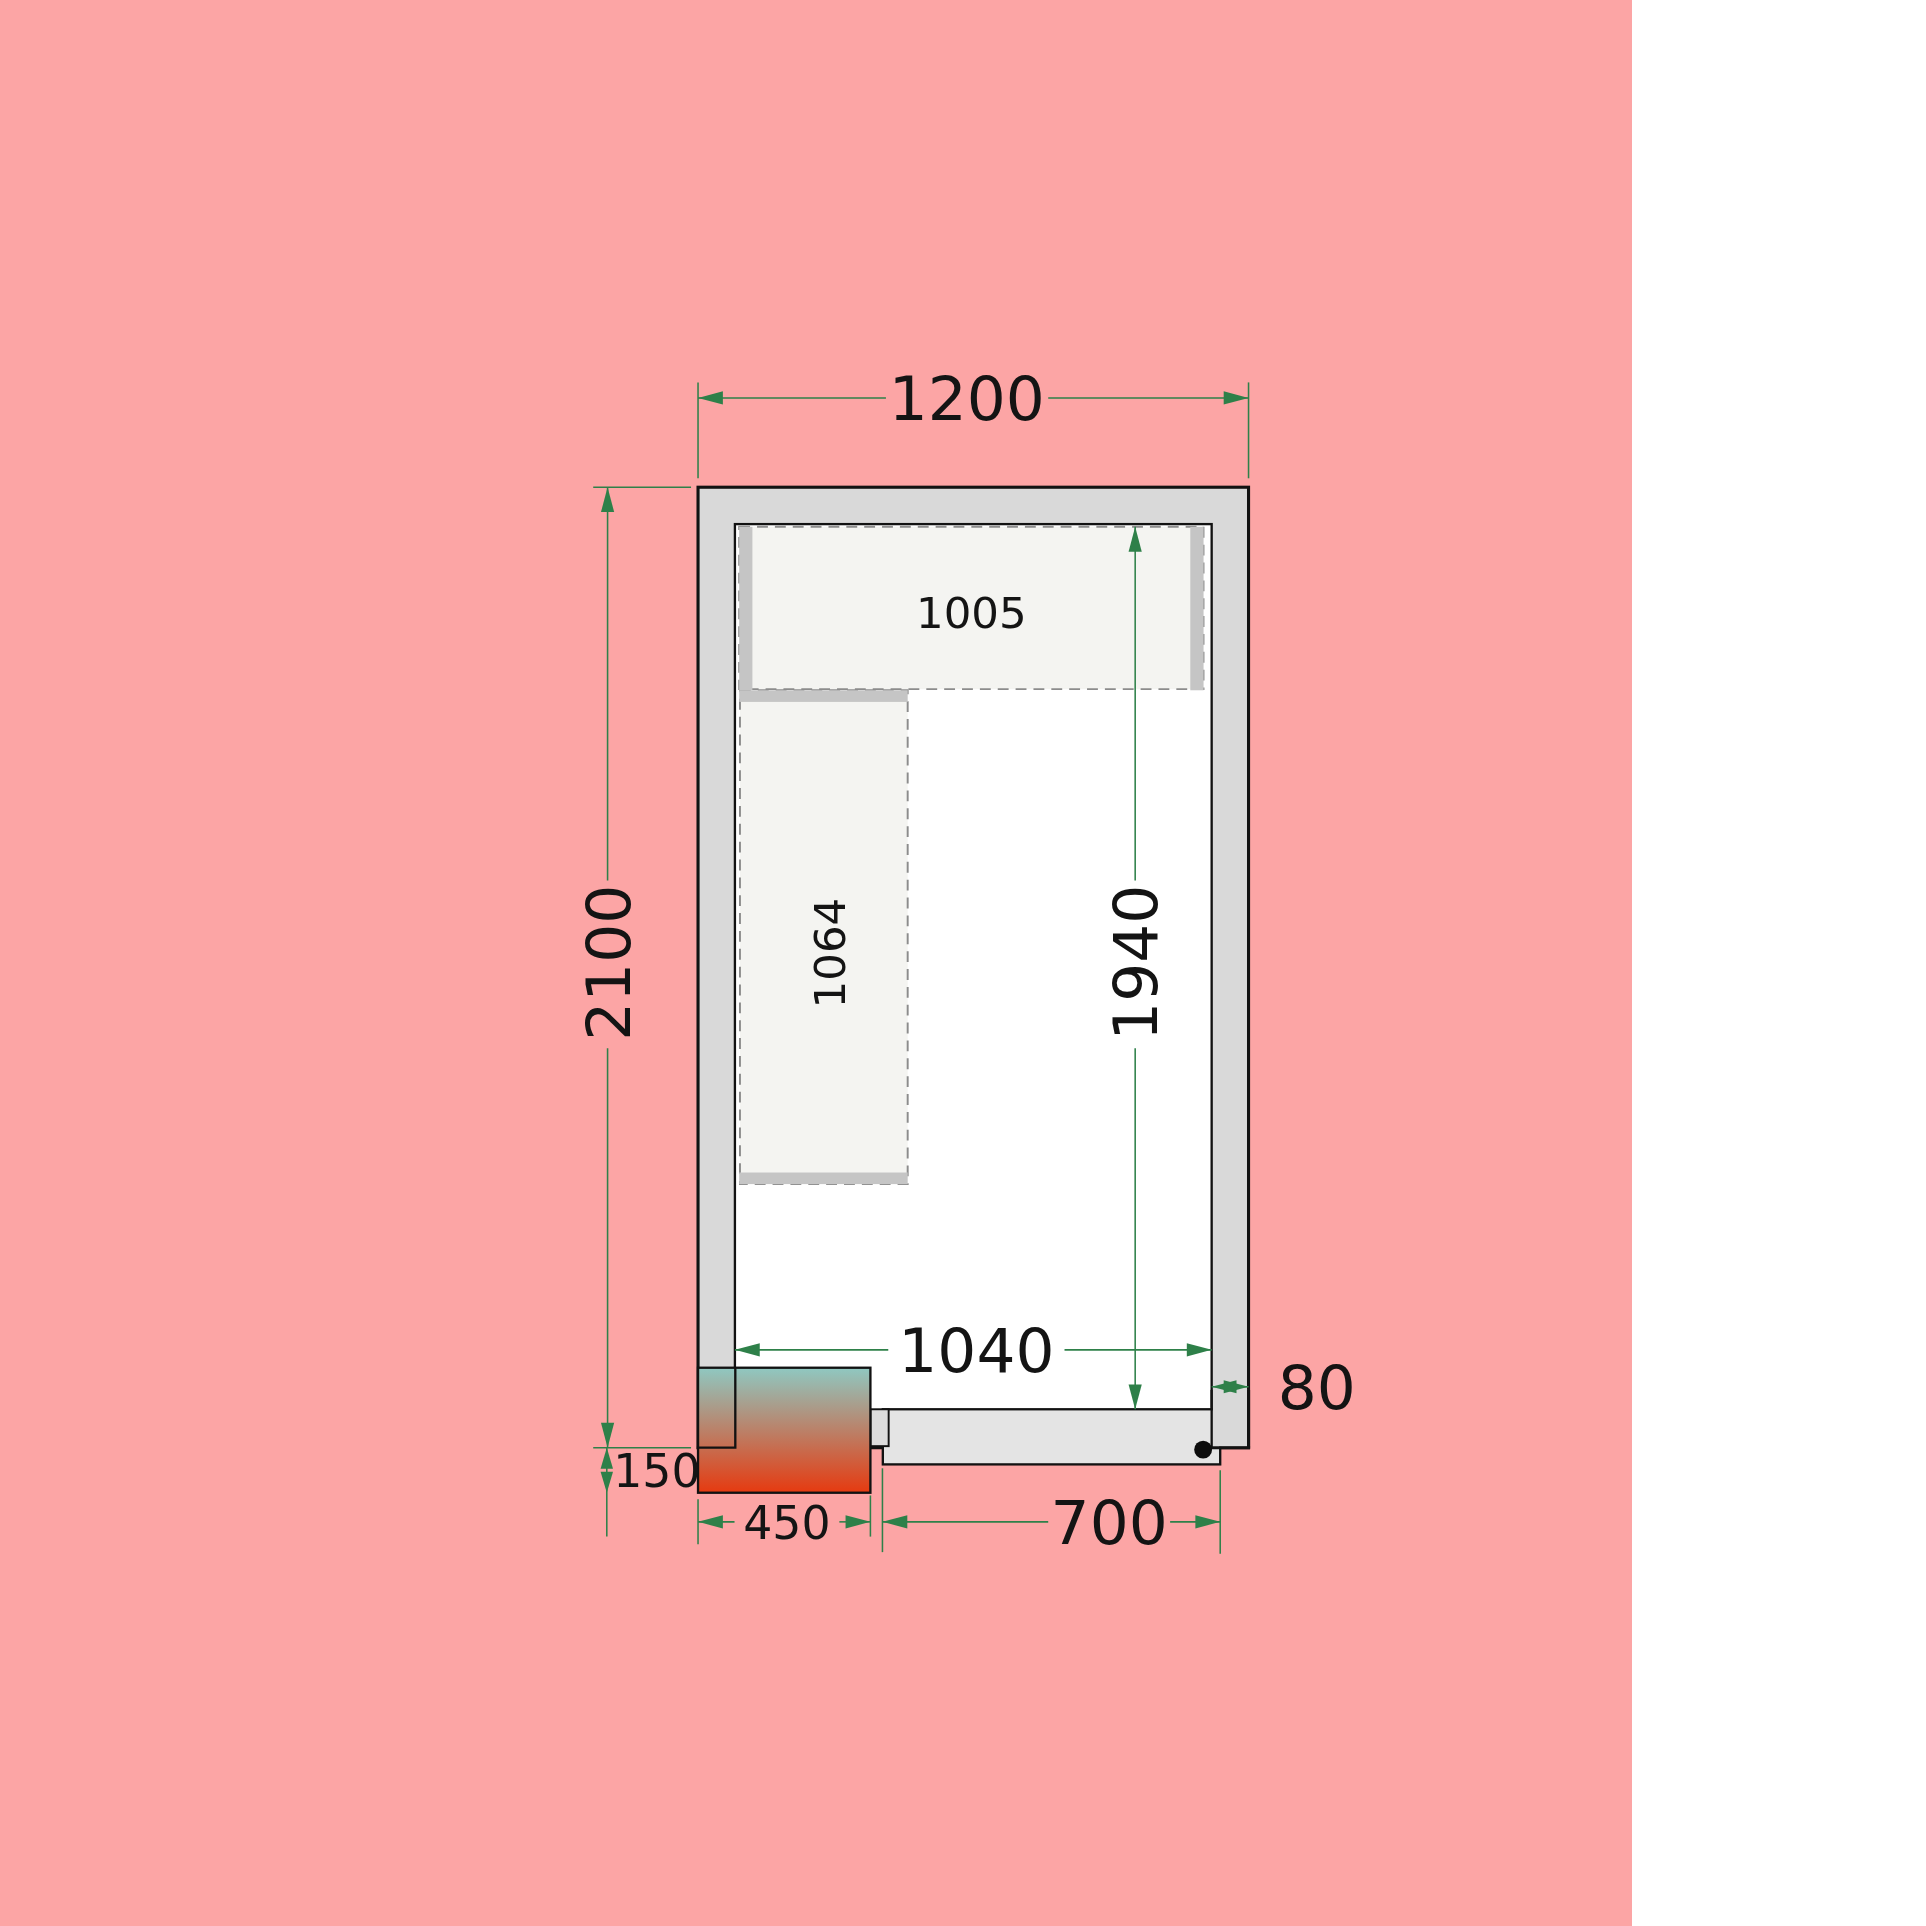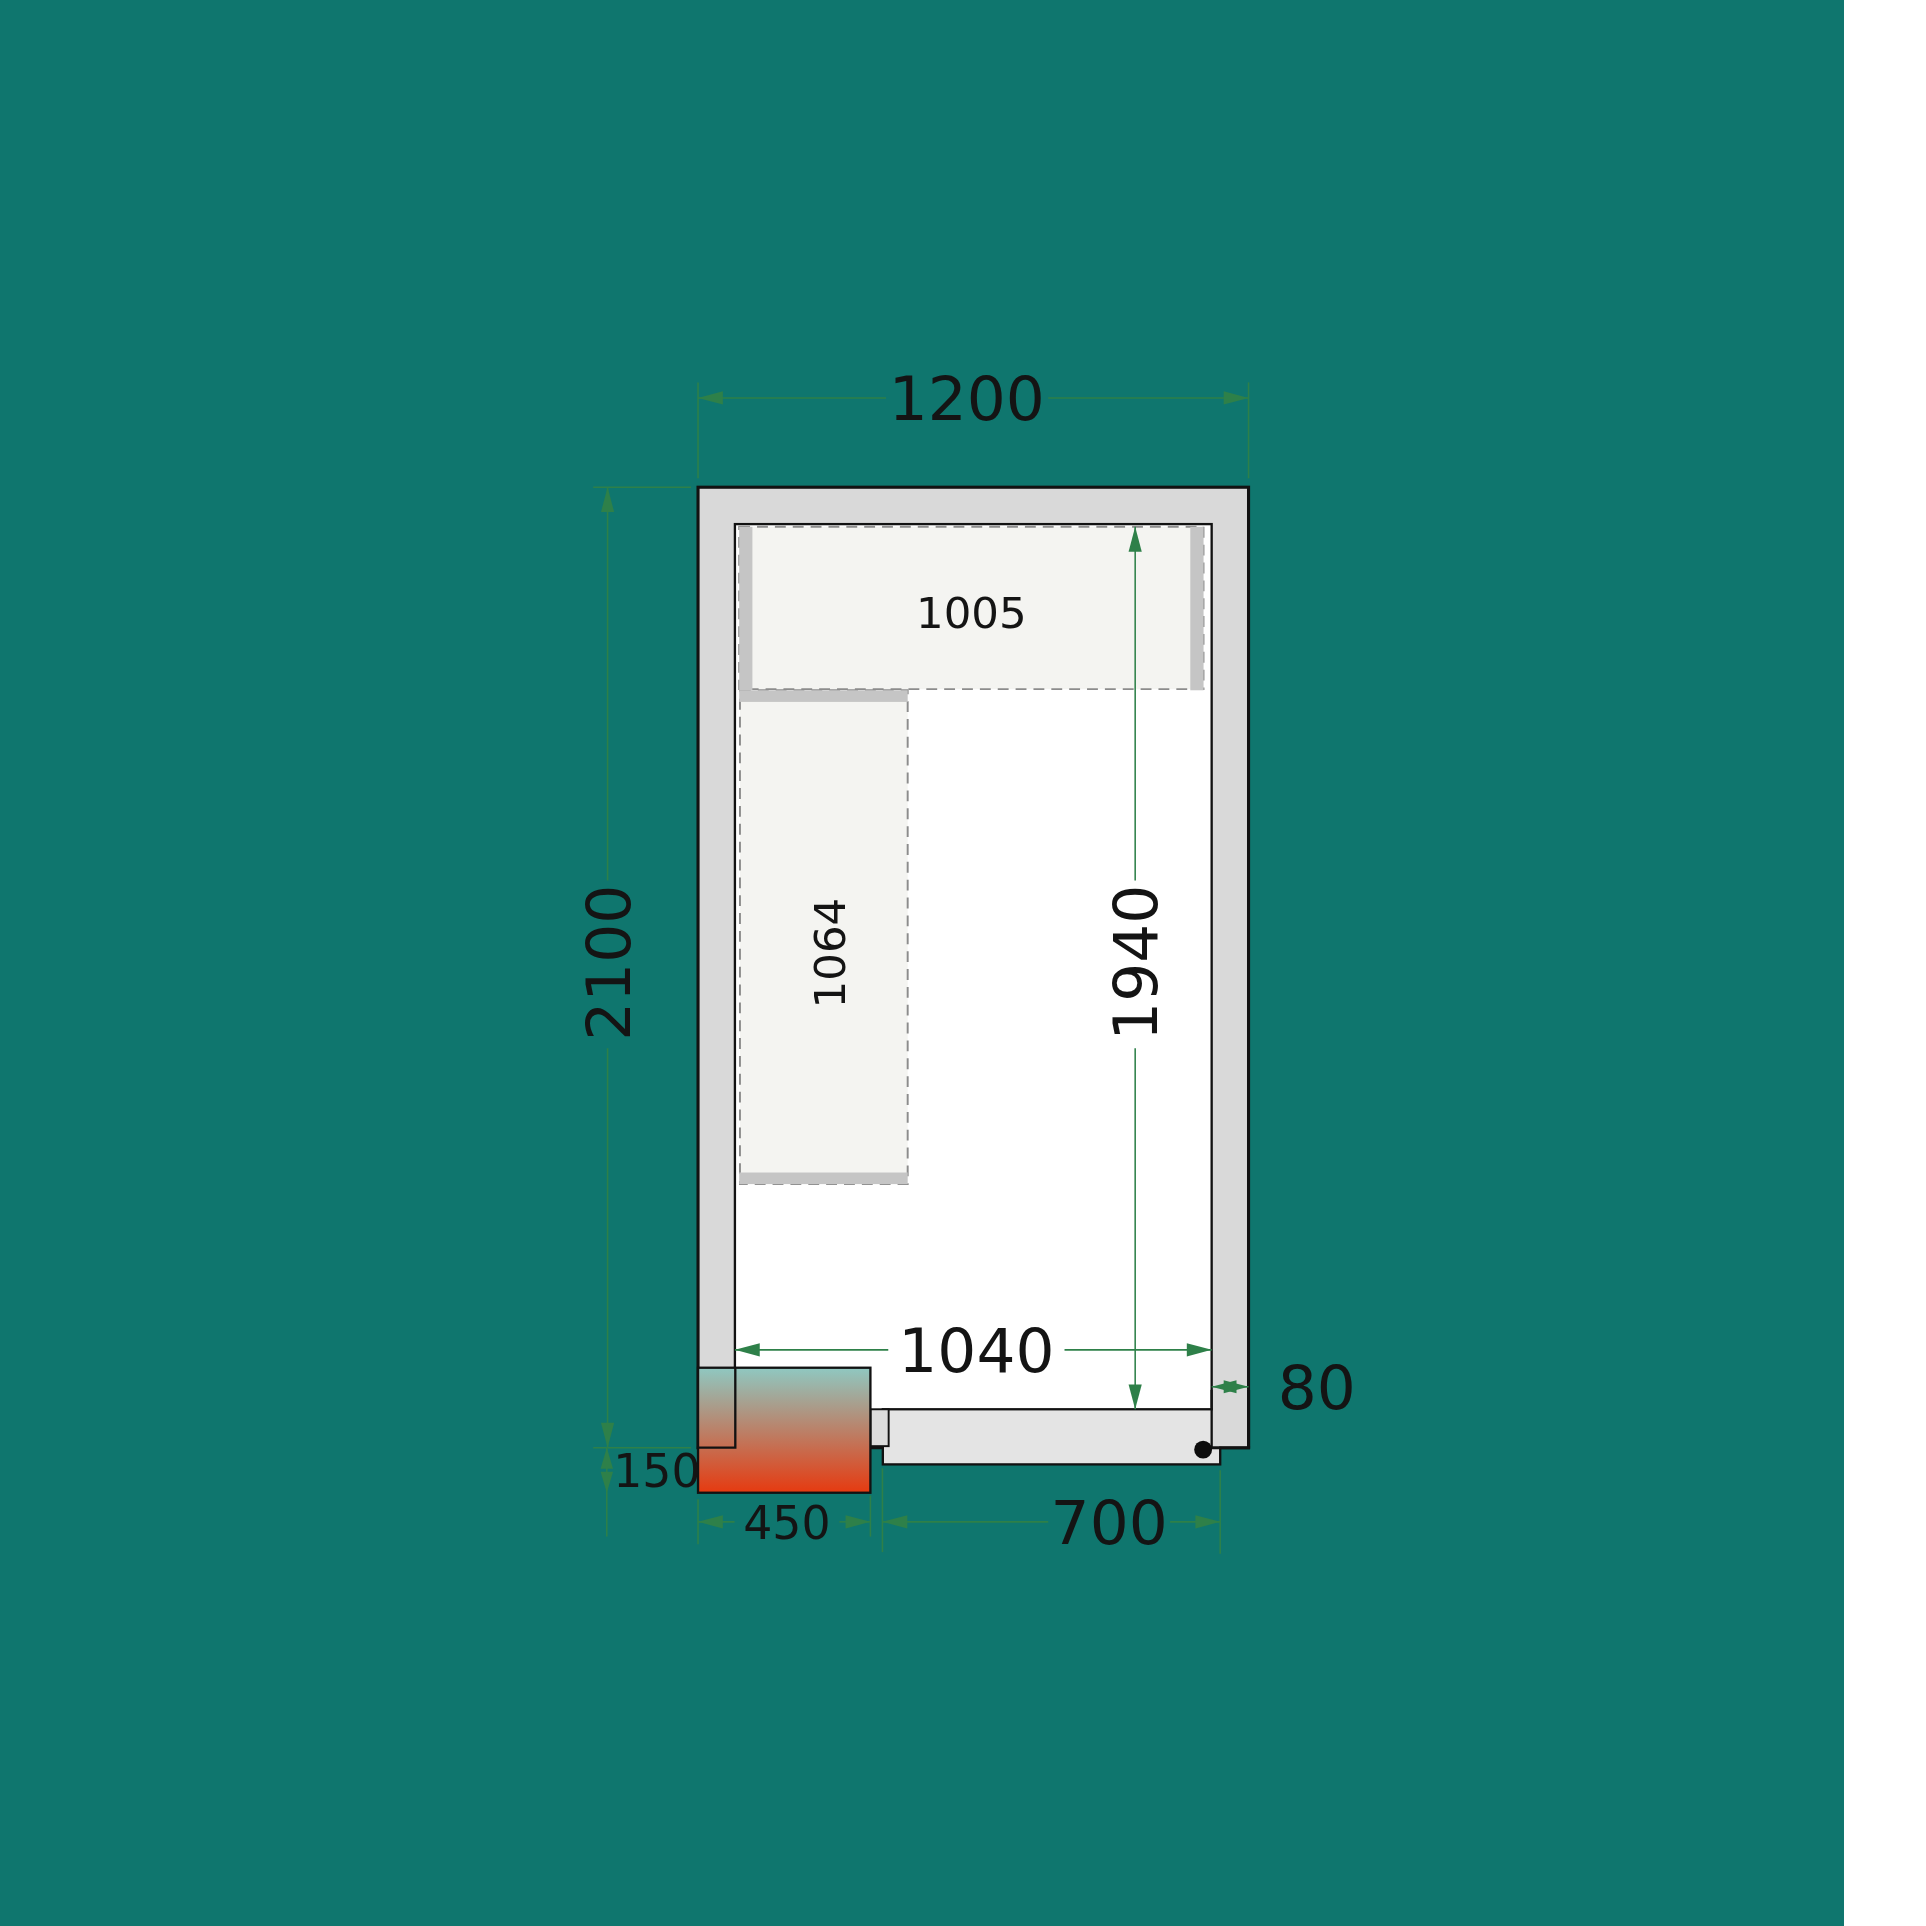--- a/index.html
+++ b/index.html
@@ -6,23 +6,23 @@
     margin: 0;
     padding: 0;
     width: 1926px;
     height: 1926px;
     background: #ffffff;
     overflow: hidden;
     font-family: "DejaVu Sans", "Liberation Sans", sans-serif;
   }
   .stage {
     position: relative;
-    width: 1844px;
+    width: 1632px;
     height: 1926px;
-    background: #0f766e;
+    background: #fca5a5;
     text-decoration: underline;
   }
   .stage svg {
     position: absolute;
     left: 0;
     top: 0;
     display: block;
   }
   text {
     font-family: "DejaVu Sans", "Liberation Sans", sans-serif;

